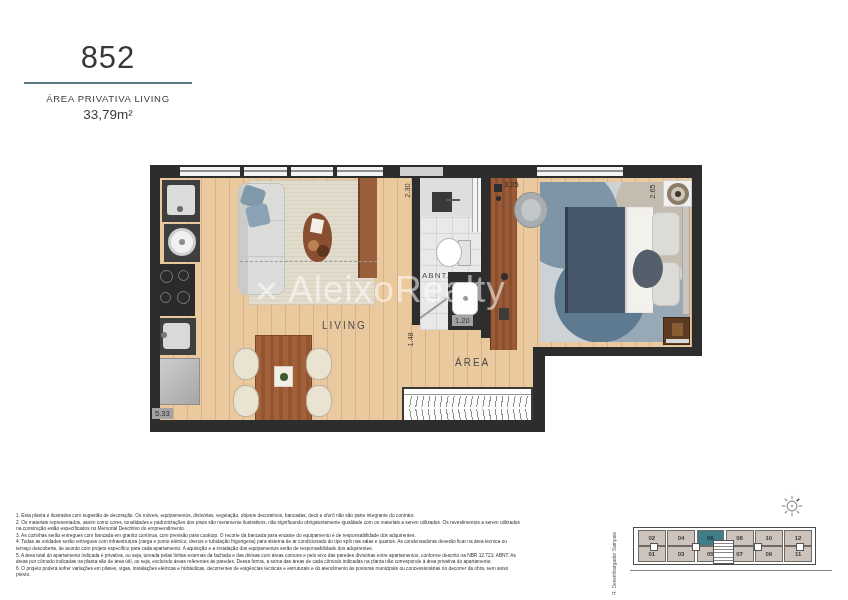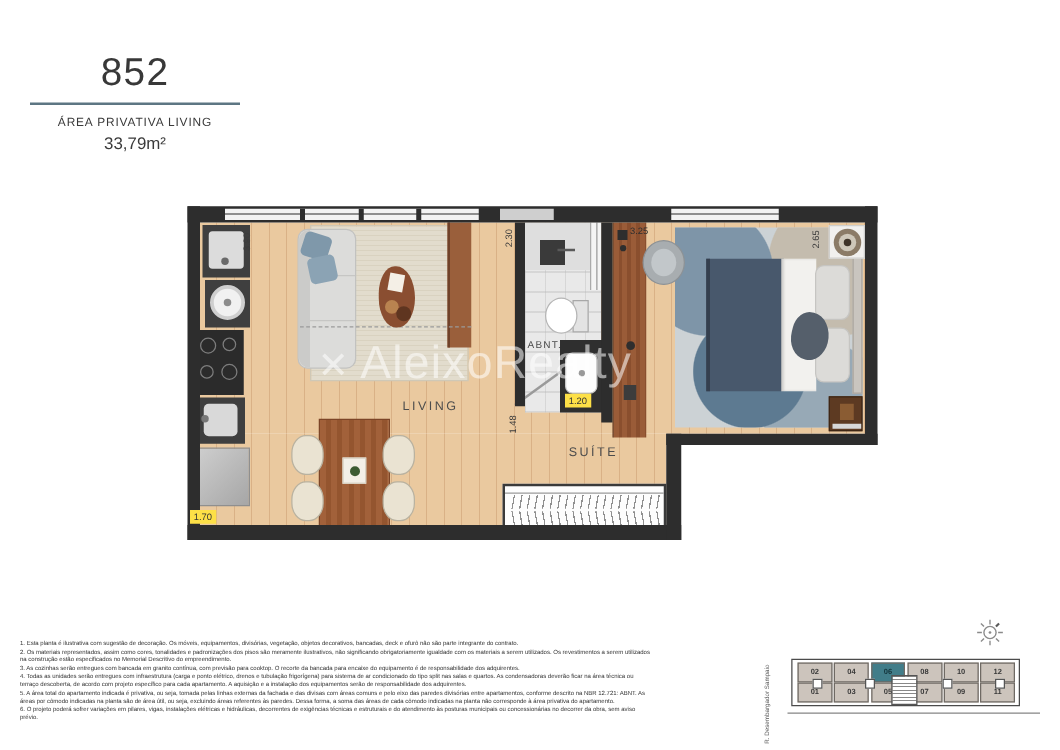--- a/index.html
+++ b/index.html
@@ -16,21 +16,21 @@
 
   
   #plan{left:150px;top:165px;width:552px;height:267px;}
   .wall{background:var(--wall,#2d2d2d);z-index:6;}
   .floor-wood{background:repeating-linear-gradient(90deg,var(--wood,#eac99f) 0 13px,var(--wood-line,#d9b186) 13px 14px);z-index:1;}
   .window{z-index:7;background:linear-gradient(#f3f3f3 0 3.5px,#8f8f8f 3.5px 5px,#f3f3f3 5px 9px);}
   .mullion{z-index:8;background:var(--wall,#2d2d2d);}
   .room-label{z-index:10;font-size:10px;letter-spacing:2px;color:#4c4c4c;white-space:nowrap;}
   .dim{z-index:10;font-size:7.5px;color:#3c3c3c;white-space:nowrap;}
   .dim.vert{transform:rotate(-90deg);transform-origin:center;}
-  .chip{z-index:10;background:#fde047;color:#333;font-size:7.5px;padding:1px 3px;white-space:nowrap;}
+  .chip{z-index:10;background:#a3a3a3;color:#333;font-size:7.5px;padding:1px 3px;white-space:nowrap;}
   .furn{z-index:3;}
   #watermark{z-index:12;left:104px;top:104px;width:360px;font-size:37px;
              color:rgba(255,255,255,.55);letter-spacing:1px;white-space:nowrap;}
   #watermark .wm-logo{font-size:30px;margin-right:8px;}
 
   
   #bath-floor{background:
      repeating-linear-gradient(0deg,rgba(180,180,180,.35) 0 1px,transparent 1px 16px),
      repeating-linear-gradient(90deg,rgba(180,180,180,.35) 0 1px,transparent 1px 16px),
      #e9e9e9;z-index:2;}
@@ -197,24 +197,24 @@
 
   <div class="abs window" style="left:30px;top:2px;width:203px;height:9px;"></div>
   <div class="abs mullion" style="left:90px;top:2px;width:4px;height:9px;"></div>
   <div class="abs mullion" style="left:137px;top:2px;width:4px;height:9px;"></div>
   <div class="abs mullion" style="left:183px;top:2px;width:4px;height:9px;"></div>
   <div class="abs" style="left:250px;top:2px;width:43px;height:9px;background:#cfcfcf;z-index:7;"></div>
   <div class="abs window" style="left:387px;top:2px;width:86px;height:9px;"></div>
 
   <div class="abs room-label" style="left:172px;top:155px;">LIVING</div>
   <div class="abs room-label" style="left:272px;top:106px;font-size:8px;letter-spacing:1px;">ABNT.</div>
-  <div class="abs room-label" style="left:305px;top:192px;">SUÍTE</div>
+  <div class="abs room-label" style="left:305px;top:192px;">ÁREA</div>
 
   <div class="abs dim vert" style="left:40px;top:24px;">3.90</div>
-  <div class="abs chip" style="left:2px;top:243px;">1.70</div>
+  <div class="abs chip" style="left:2px;top:243px;">5.33</div>
   <div class="abs dim vert" style="left:250px;top:21px;">2.30</div>
   <div class="abs chip" style="left:302px;top:150px;z-index:11;">1.20</div>
   <div class="abs dim vert" style="left:253px;top:170px;">1.48</div>
   <div class="abs dim" style="left:354px;top:15px;color:#2e2e2e;">3.25</div>
   <div class="abs dim vert" style="left:495px;top:22px;">2.65</div>
 
   <div id="watermark" class="abs">
     <span class="wm-logo">✕</span><span>AleixoRealty</span>
   </div>
 </div>

